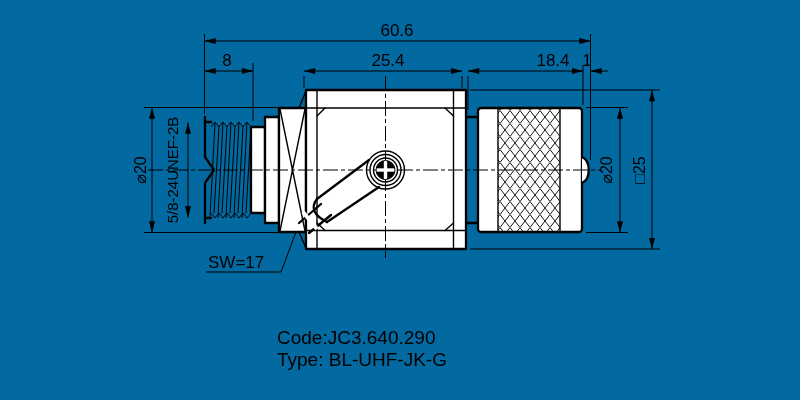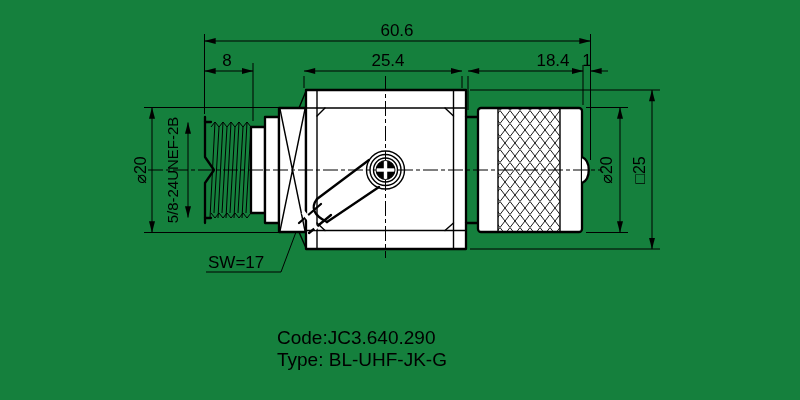--- a/index.html
+++ b/index.html
@@ -1,16 +1,16 @@
 <!DOCTYPE html>
 <html><head>
 <meta charset="utf-8">
 <style>
   html,body{margin:0;padding:0;background:#fff;}
-  .canvas{position:relative;width:800px;height:400px;background:#15803d;overflow:hidden;
+  .canvas{position:relative;width:800px;height:400px;background:#0369a1;overflow:hidden;
           font-family:"Liberation Sans","DejaVu Sans",sans-serif;}
   svg{position:absolute;left:0;top:0;}
   .thick{stroke:#000;stroke-width:2.3;fill:none;stroke-linejoin:round;stroke-linecap:round;}
   .thickf{stroke:#000;stroke-width:2.3;fill:#fff;stroke-linejoin:round;}
   .med{stroke:#000;stroke-width:1.4;fill:none;stroke-linecap:round;}
   .thin{stroke:#000;stroke-width:1;fill:none;}
   .cl{stroke:#000;stroke-width:1;fill:none;stroke-dasharray:15 3 4 3;}
   text{fill:#000;}
   .dimtxt{font-size:17px;}
   .rottxt{font-size:16px;}

